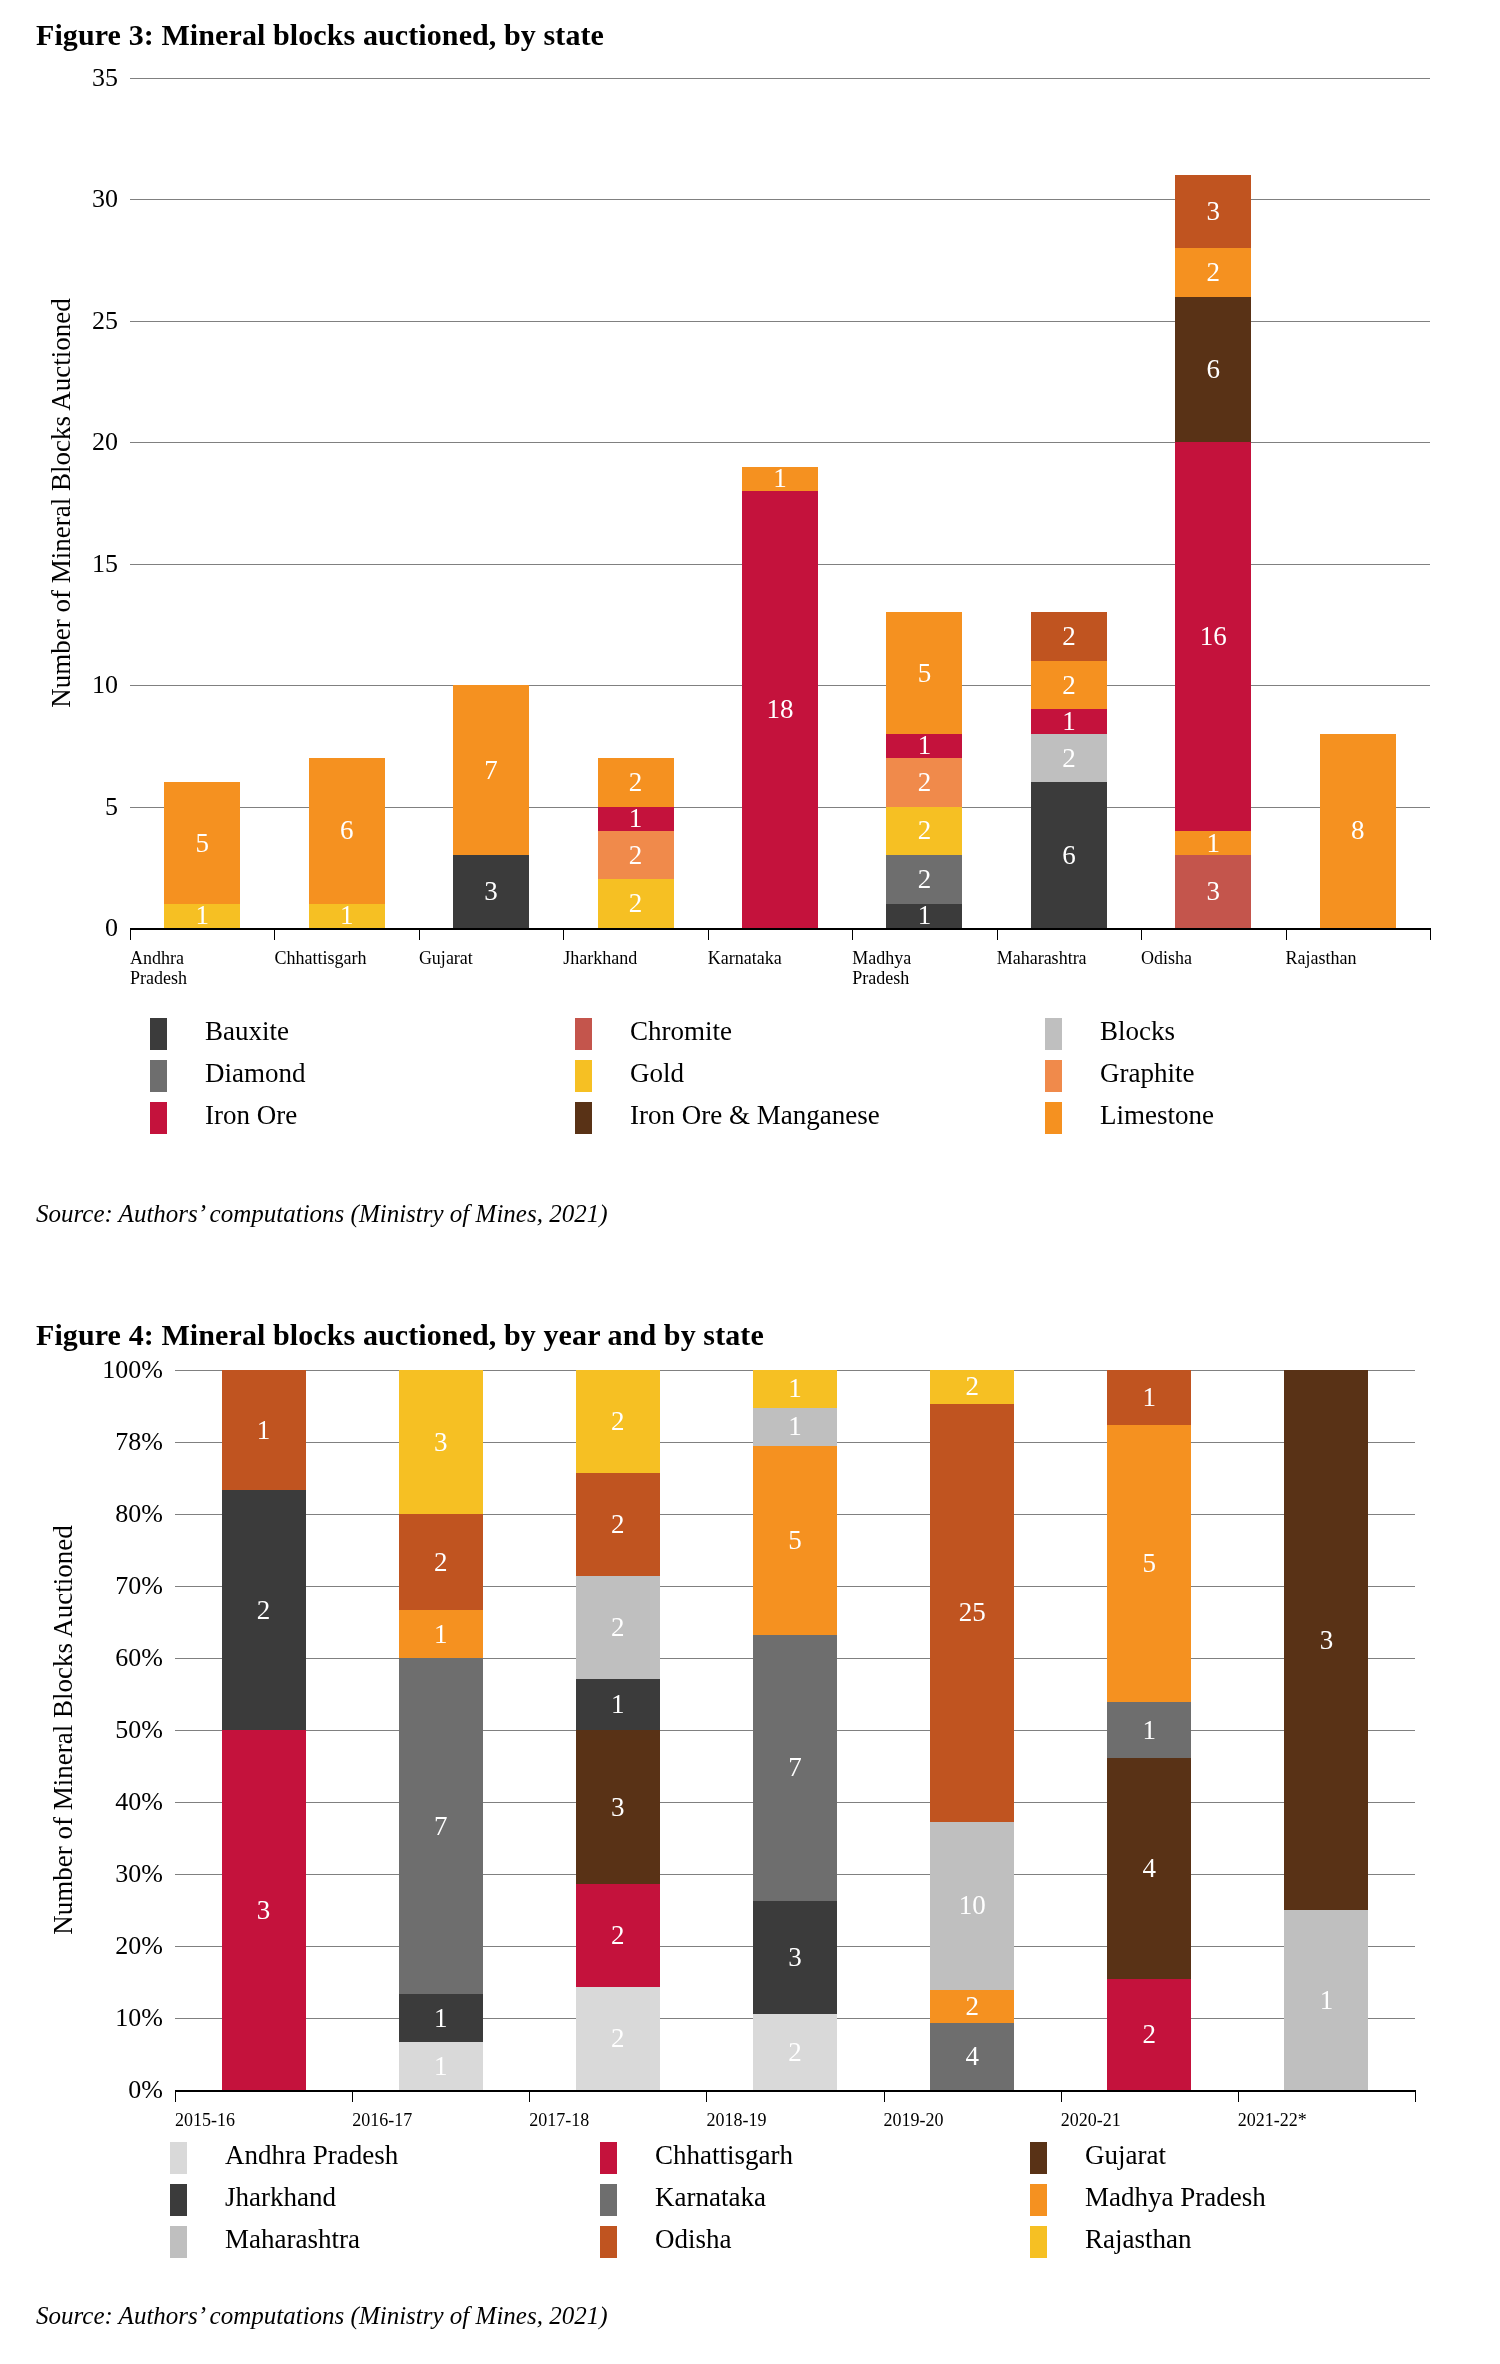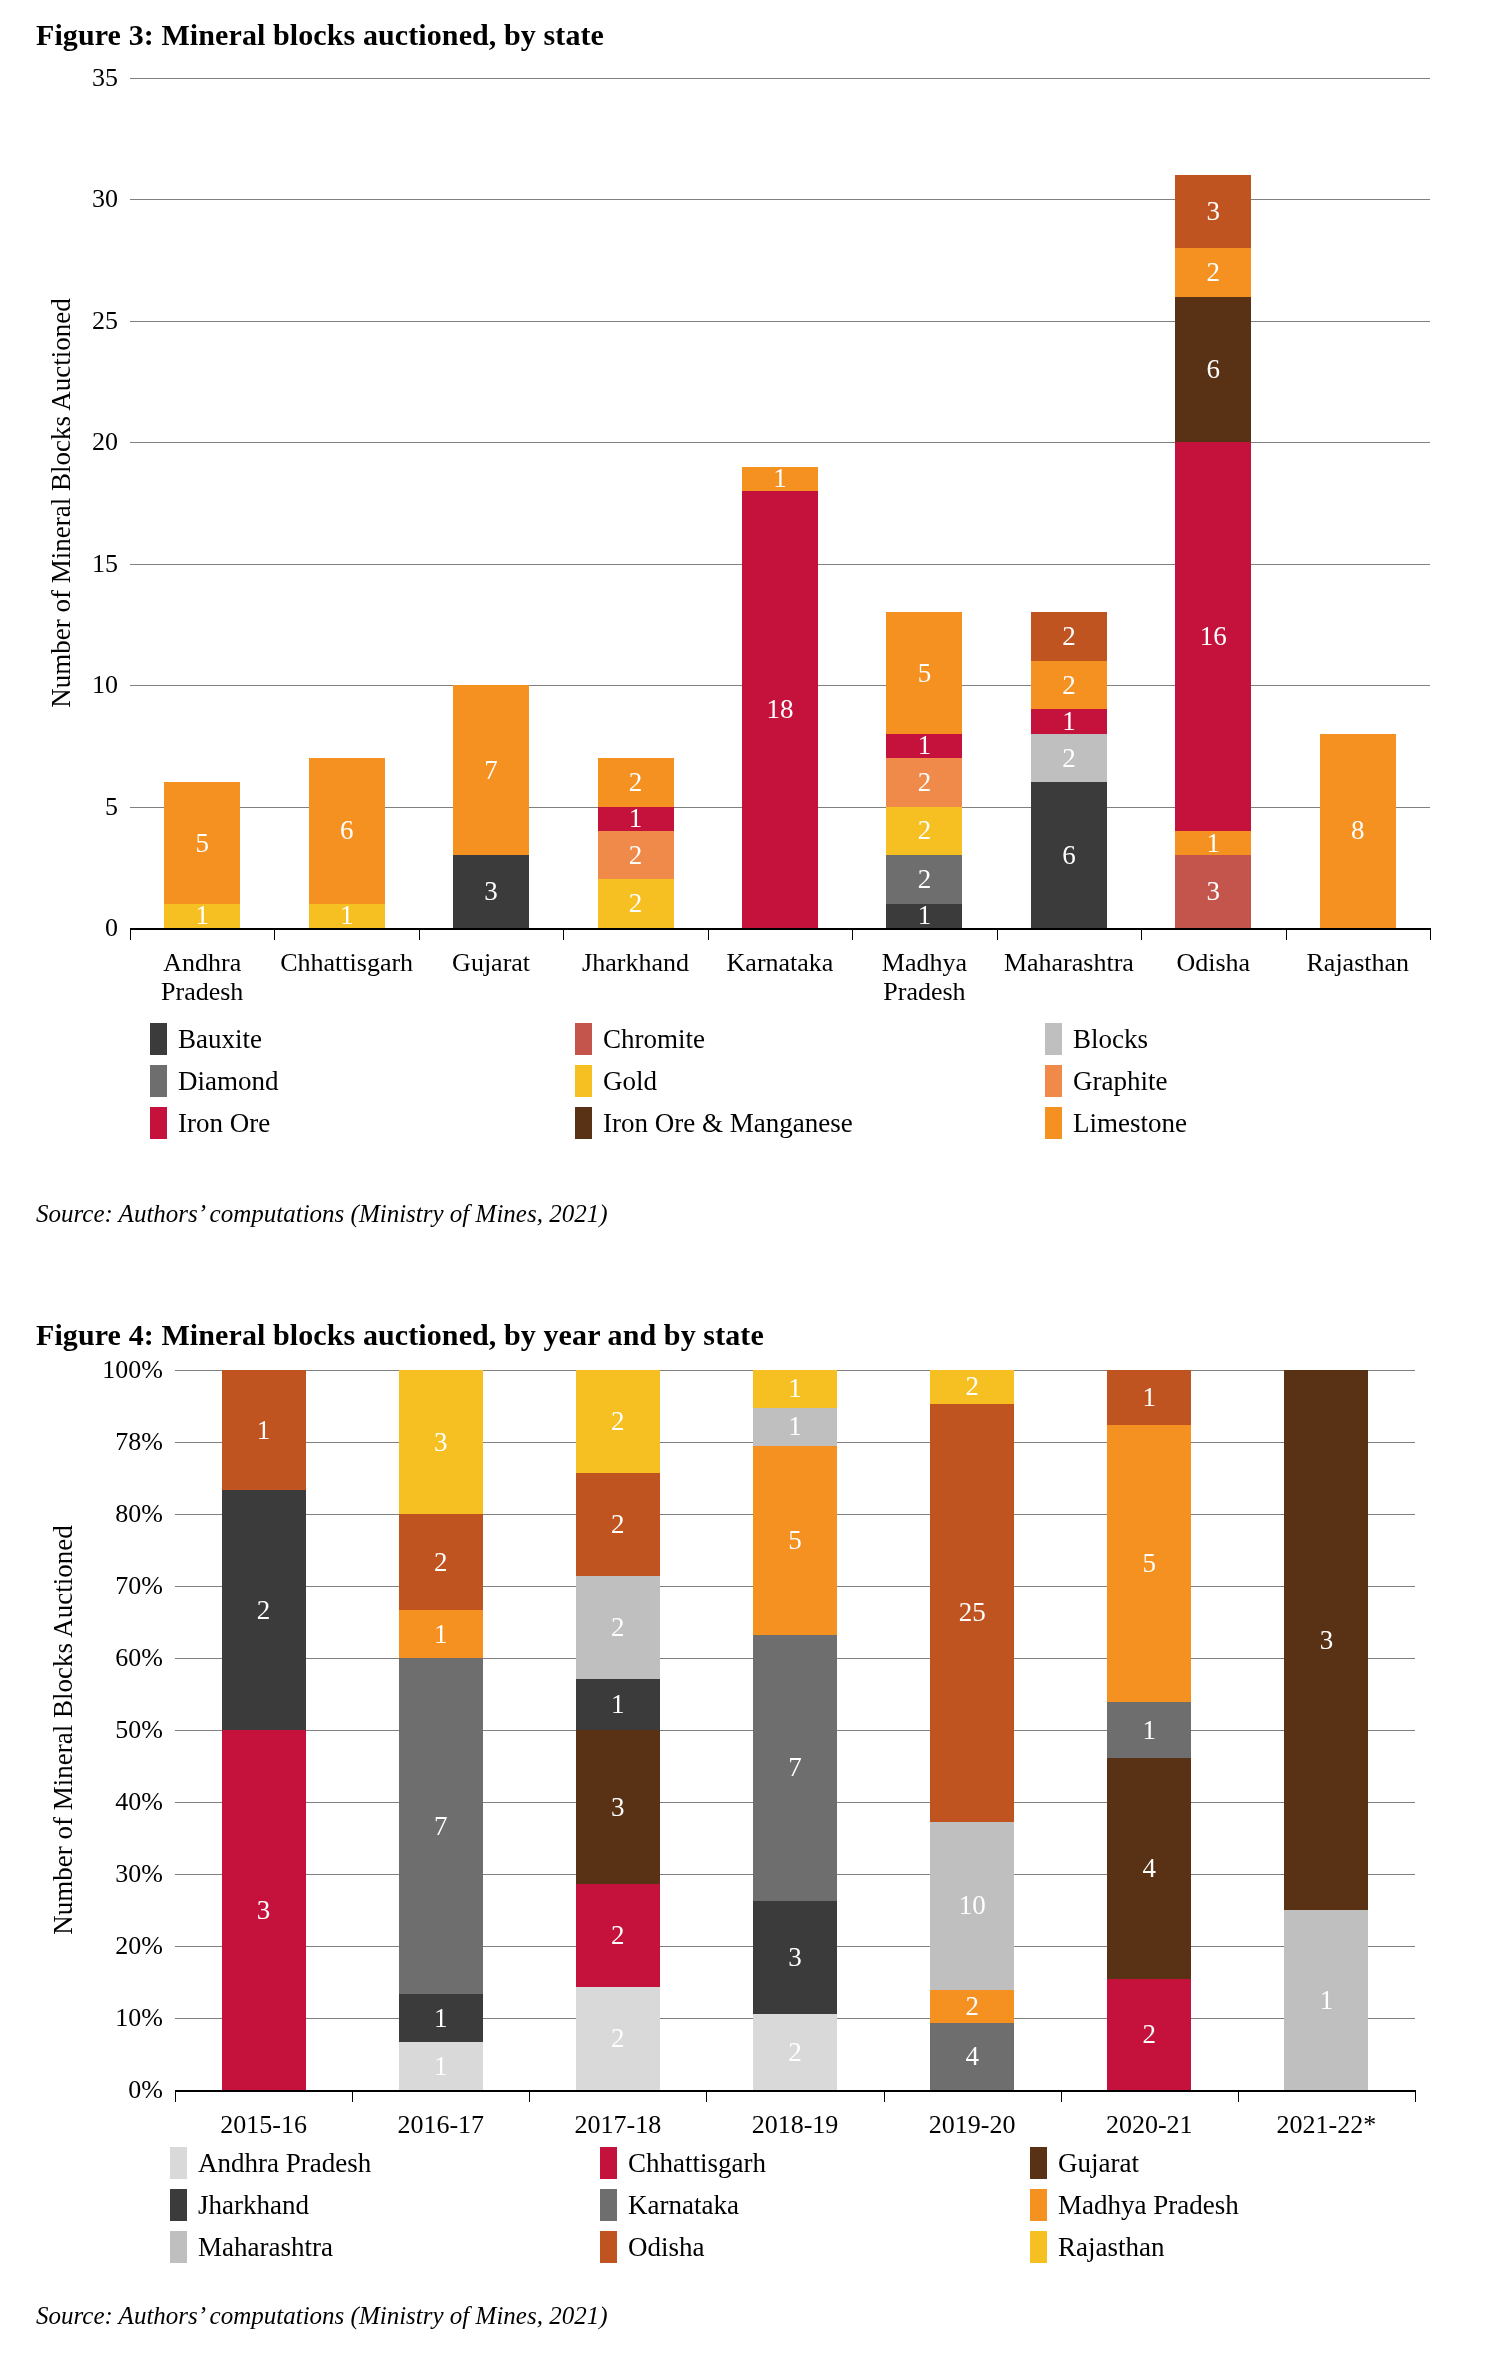--- a/index.html
+++ b/index.html
@@ -41,39 +41,39 @@
   .ylabel{
     position:absolute;
     font-size:27px;
     white-space:nowrap;
     transform-origin:0 0;
     transform:rotate(-90deg);
   }
   .xtick-mark{position:absolute;width:1px;background:#000;}
   .xlabel{
     position:absolute;
-    text-align:center;
-    font-size:26px;
+    text-align:left;
+    font-size:18px;
     line-height:1.12;
     white-space:pre-line;
   }
 
   .bar{position:absolute;}
   .seg{
     position:absolute;left:0;right:0;
     display:flex;align-items:center;justify-content:center;
     color:#fff;
     font-size:27px;
     line-height:1;
     overflow:hidden;
   }
 
   
   .legend{position:absolute;display:grid;}
-  .legend-item{display:flex;align-items:center;}
+  .legend-item{display:flex;gap:27px;}
   .swatch{width:17px;height:32px;flex:0 0 auto;margin-right:11px;}
   .legend-label{font-size:27px;line-height:1;white-space:nowrap;}
 </style>
 </head>
 <body>
 
 <div class="fig" id="fig3" style="top:0;height:1262px;">
   <div class="fig-title" style="position:absolute;top:18px;">Figure 3: Mineral blocks auctioned, by state</div>
 
   <div class="chart" id="chart3" style="position:absolute;top:60px;left:0;width:1500px;height:940px;">

